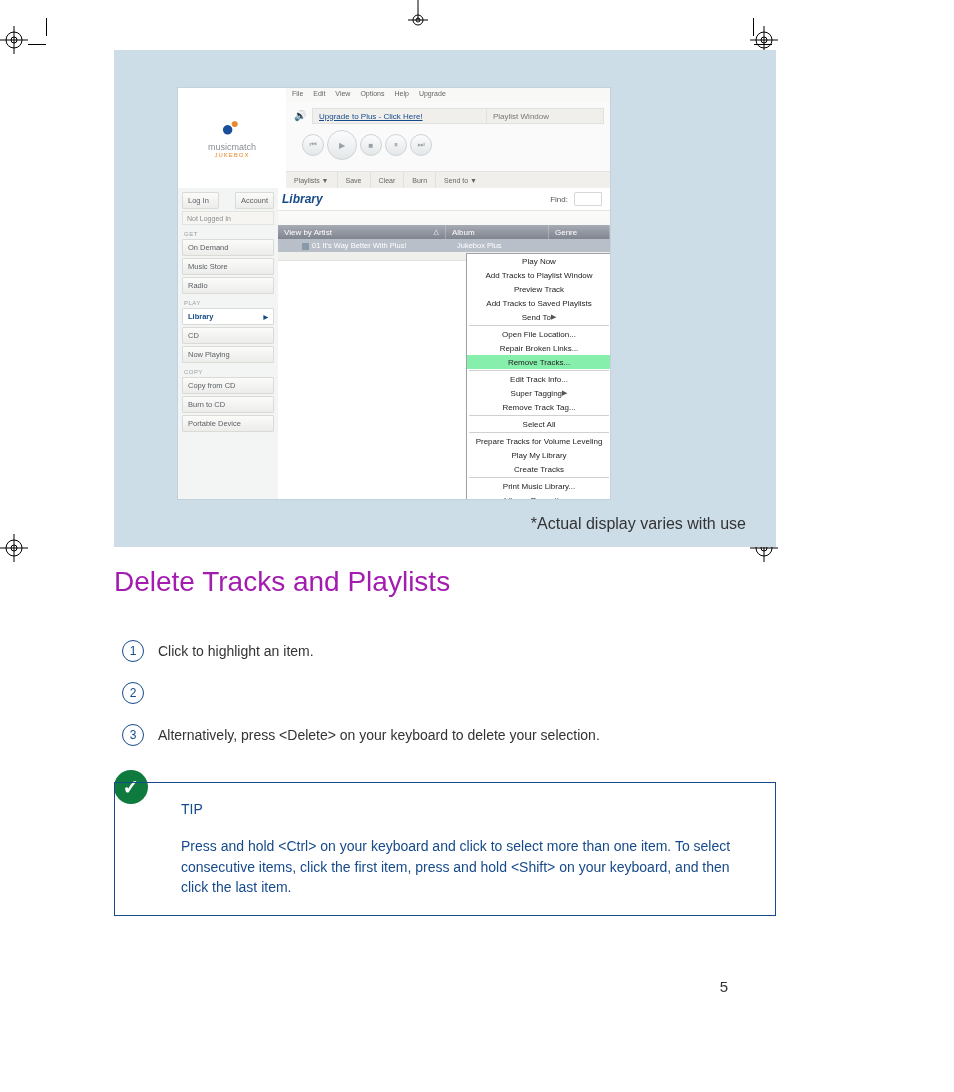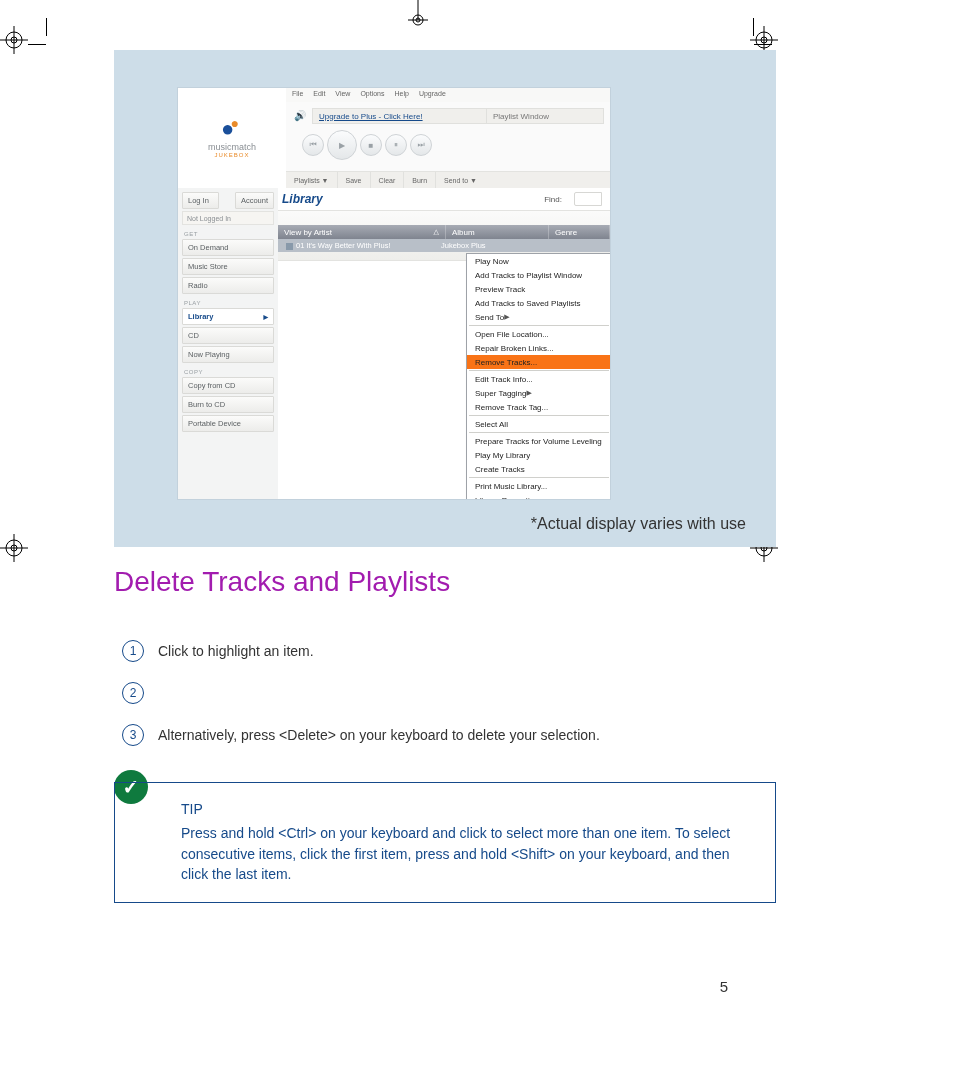--- a/index.html
+++ b/index.html
@@ -37,46 +37,46 @@
   .sidebar{position:absolute;left:4px;top:104px;width:92px}
   .sbHead{font-size:6px;color:#9aa0a4;letter-spacing:.5px;margin:6px 0 2px 2px}
   .sbBtn{height:15px;background:linear-gradient(#fbfbfa,#ececea);border:1px solid #dadad7;border-radius:1px;padding:0 5px;display:flex;align-items:center;justify-content:space-between;font-size:7.5px;color:#5a5f62;margin-bottom:2px}
   .sbBtn.top2{width:44px;display:inline-flex}
   .sbRow{display:flex;gap:16px}
   .sbBtn.sel{color:#164a8a;font-weight:bold;background:#fff}
   .tri{font-size:6px;color:#164a8a}
   .subtle{height:12px;background:#f6f5f2;border:1px solid #e3e3e0;font-size:7px;color:#8a8f93;display:flex;align-items:center;padding:0 4px;margin-bottom:6px}
   .main{position:absolute;left:100px;top:100px;right:0;bottom:0;background:#fff}
   .libTab{position:absolute;left:4px;top:0;height:22px;display:flex;align-items:center;font-size:12px;font-weight:bold;color:#164a8a;font-style:italic}
-  .find{position:absolute;right:8px;top:4px;font-size:8px;color:#555;display:flex;align-items:center;gap:12px}
+  .find{position:absolute;right:8px;top:4px;font-size:8px;color:#555;display:flex;align-items:center;gap:6px}
   .find .fbox{width:26px;height:12px;background:#fff;border:1px solid #d7d7d4;border-radius:2px 0 0 2px}
   .viewBar{position:absolute;left:0;top:22px;right:0;height:15px;background:linear-gradient(#fbfbfa,#eeeeeb);border-top:1px solid #e3e3e0;border-bottom:1px solid #e3e3e0;display:flex;align-items:center;padding:17px 6px;font-size:8px;color:#555}
   .colHdr{position:absolute;left:0;top:37px;right:0;height:14px;background:linear-gradient(#a7abb4,#7f848f);display:flex;color:#fff;font-size:8px}
   .colHdr div{flex:0 0 auto;padding:0 6px;display:flex;align-items:center;border-right:1px solid rgba(255,255,255,.25)}
   .tRows{position:absolute;left:0;top:51px;right:0}
   .tr{height:13px;display:flex;font-size:7.5px;align-items:center}
   .tr .c1{width:155px;padding-left:6px}
   .tr .c2{width:90px}
   .tr .c3{flex:1}
   .tr.sel{background:#b8bfc8;color:#fff}
   .icoSq{display:inline-block;width:7px;height:7px;background:#e8b94c;margin-right:3px;vertical-align:middle}
   .ctx{position:absolute;left:188px;top:65px;width:144px;background:#fff;border:1px solid #9ea2a8;box-shadow:2px 2px 3px rgba(0,0,0,.15);font-size:8px;color:#222}
-  .ctx .mi{height:14px;display:flex;align-items:center;justify-content:flex-start;padding:0 8px}
-  .ctx .mi.hi{background:#f97316}
+  .ctx .mi{height:14px;display:flex;align-items:center;justify-content:center;padding:0 8px}
+  .ctx .mi.hi{background:#86efac}
   .ctx .sep{height:1px;background:#d0d0cc;margin:1px 2px}
   .ctx .arr{font-size:7px;color:#555}
   .note{position:absolute;right:30px;bottom:14px;font-size:16px;color:#333}
   
   .heading{position:absolute;left:114px;top:566px;font-size:28px;color:#a21caf}
   .steps{position:absolute;left:122px;top:620px;width:640px}
   .step{display:flex;align-items:flex-start;margin-top:22px;font-size:14px;color:#333;line-height:1.35}
   .num{flex:0 0 20px;height:20px;border:1px solid #164a8a;color:#164a8a;border-radius:50%;font-size:12px;display:flex;align-items:center;justify-content:center;margin-right:14px;margin-top:-2px}
   .tipBox{position:absolute;left:114px;top:782px;width:660px;border:1px solid #164a8a}
   .tipInner{padding:16px 18px 18px 66px;color:#164a8a;font-size:14px;line-height:1.45}
-  .tipTitle{display:block;margin-bottom:4px}
+  .tipTitle{display:block;margin-bottom:17px}
   .check{position:absolute;left:114px;top:770px;width:34px;height:34px;border-radius:50%;background:#0f7a3e;color:#fff;display:flex;align-items:center;justify-content:center;font-size:20px;font-weight:bold}
   .pageNo{position:absolute;right:226px;top:978px;font-size:15px;color:#333}
   .topMark{position:absolute;left:408px;top:0;width:20px;height:30px}
 </style>
 </head>
 <body>
 
 <div class="page">
 
   <div class="topMark">
@@ -192,21 +192,21 @@
         <div class="colHdr">
           <div style="width:155px">
               <span>View by Artist</span>
               <span style="margin-left:auto;font-size:7px">△</span>
             </div>
           <div style="width:90px">Album</div>
           <div style="flex:1">Genre</div>
         </div>
         <div class="tRows">
           <div class="tr sel">
-            <div class="c1" style="padding-left:8px"><span class="icoSq" style="background:#89a"></span><span>01 It's Way Better With Plus!</span></div>
+            <div class="c1" style="padding-left:24px"><span class="icoSq" style="background:#89a"></span><span>01 It's Way Better With Plus!</span></div>
             <div class="c2">Jukebox Plus</div>
             <div class="c3"></div>
           </div>
         </div>
         <div class="ctx" id="ctx">
             <div class="mi">
               <span>Play Now</span>
             </div>
             <div class="mi">
               <span>Add Tracks to Playlist Window</span>

